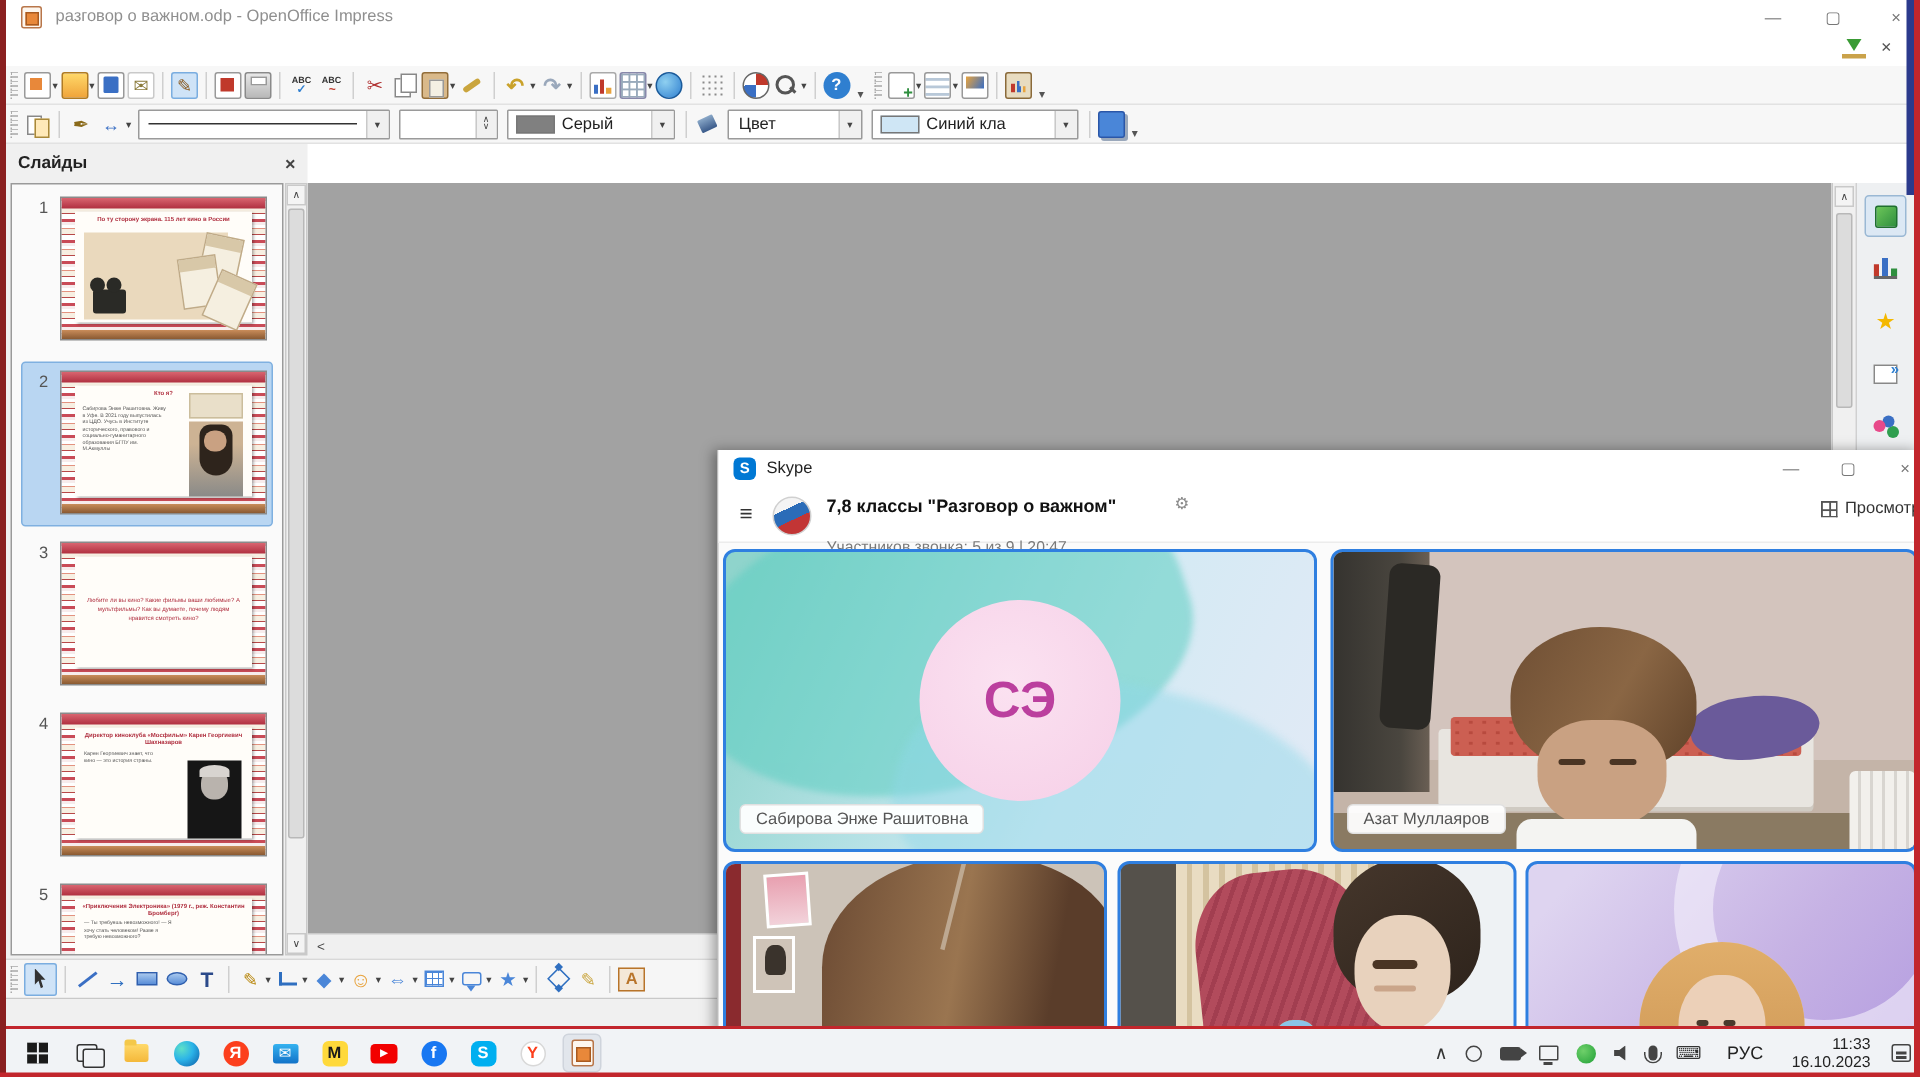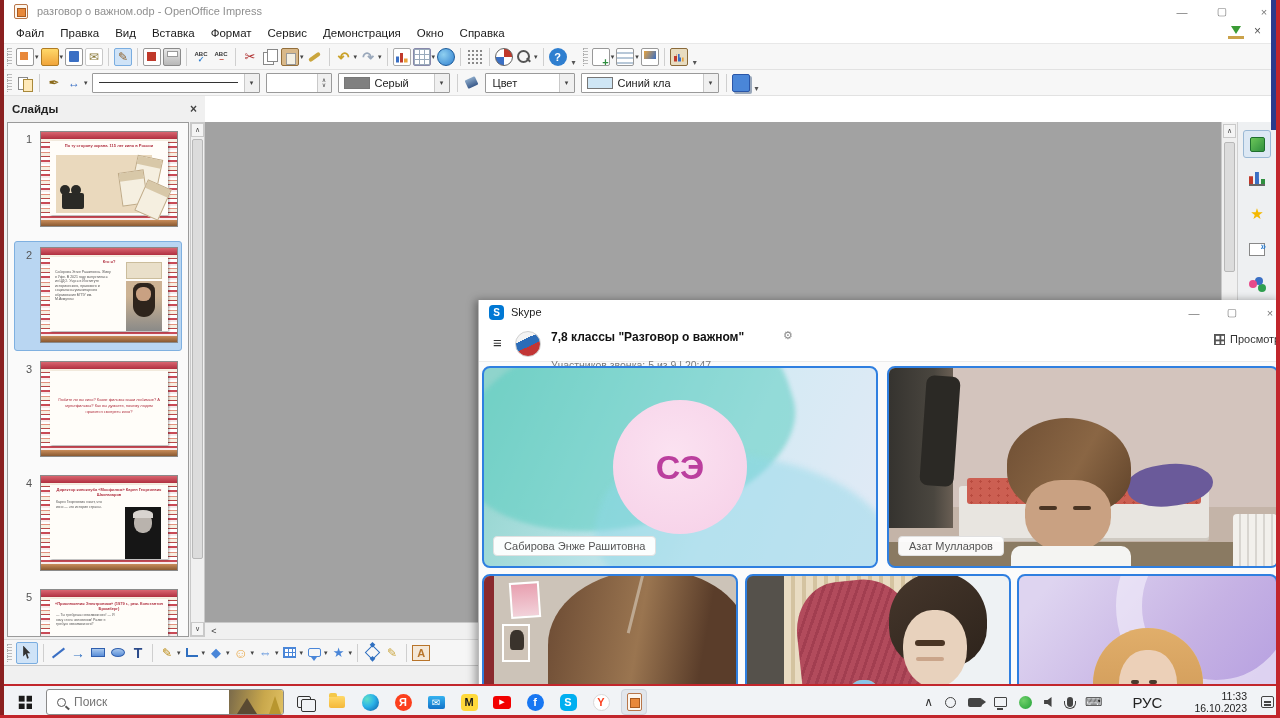--- a/index.html
+++ b/index.html
@@ -268,47 +268,36 @@
   .cam{width:14px;height:9px;background:#444;border-radius:2px;position:relative}
   .cam::after{content:"";position:absolute;right:-4px;top:1px;border-top:3.5px solid transparent;border-bottom:3.5px solid transparent;border-left:4px solid #444}
   .mon{width:13px;height:10px;border:1.5px solid #444;border-radius:1px;position:relative}
   .mon::after{content:"";position:absolute;left:2px;bottom:-4px;width:6px;height:2px;background:#444}
   .greenc{width:13px;height:13px;border-radius:50%;background:radial-gradient(circle at 35% 35%,#6fd06a,#21a038)}
   .spk{width:11px;height:11px;background:#444;clip-path:polygon(0 32%,32% 32%,68% 5%,68% 95%,32% 68%,0 68%)}
   .micb{width:6px;height:10px;background:#444;border-radius:3px;position:relative}
   .micb::after{content:"";position:absolute;left:-3px;top:4px;width:10px;height:7px;border:1.5px solid #444;border-top:0;border-radius:0 0 7px 7px}
   .notif{width:13px;height:12px;border:1.5px solid #444;border-radius:2px;position:relative}
   .notif::after{content:"";position:absolute;left:1.5px;bottom:1.5px;width:7px;height:1.5px;background:#444;box-shadow:0 -3px 0 #444}
-  .lang{font-size:15px;color:#222;margin:0 24px}
+  .lang{font-size:12px;color:#222;margin:0 11px}
   .clock{font-size:10.5px;color:#222;text-align:right;line-height:12px;margin:0 8px}
 </style>
 </head>
 <body>
 
 <div class="screen">
 
   <div class="abs ooi-titlebar">
     <span class="doc-ico"></span>
     <span class="ooi-title">разговор о важном.odp - OpenOffice Impress</span>
     <span class="wbtn" style="left:1161px">—</span>
     <span class="wbtn" style="left:1201px">▢</span>
     <span class="wbtn" style="left:1243px">×</span>
   </div>
 
-  <div class="abs ooi-menubar">
-    <span class="mitem" style="margin-left:4px">Файл</span>
-    <span class="mitem">Правка</span>
-    <span class="mitem">Вид</span>
-    <span class="mitem">Вставка</span>
-    <span class="mitem">Формат</span>
-    <span class="mitem">Сервис</span>
-    <span class="mitem">Демонстрация</span>
-    <span class="mitem">Окно</span>
-    <span class="mitem">Справка</span>
-  </div>
   <span class="abs update-ico"></span>
   <span class="abs menuclose">×</span>
 
   <div class="abs tbar-row ooi-tb1">
     <span class="handle"></span>
     <span class="ig ic-new"></span>
       <span class="dd">▾</span>
     <span class="ig ic-open"></span>
       <span class="dd">▾</span>
     <span class="ig ic-save"></span>
@@ -651,25 +640,20 @@
           <span class="aface"></span>
           <span class="aeyes"></span>
       </span>
     </div>
   </div>
 
   <div class="abs tbar">
     <span class="start">
         <span class="winlogo"></span>
       </span>
-    <span class="searchbox">
-      <span class="mag"></span>
-      <input placeholder="Поиск" style="">
-      <span class="sart"></span>
-    </span>
     <span class="tico">
         <span class="tv"></span>
       </span>
     <span class="tico">
         <span class="folder"></span>
       </span>
     <span class="tico">
         <span class="edge"></span>
       </span>
     <span class="tico">

